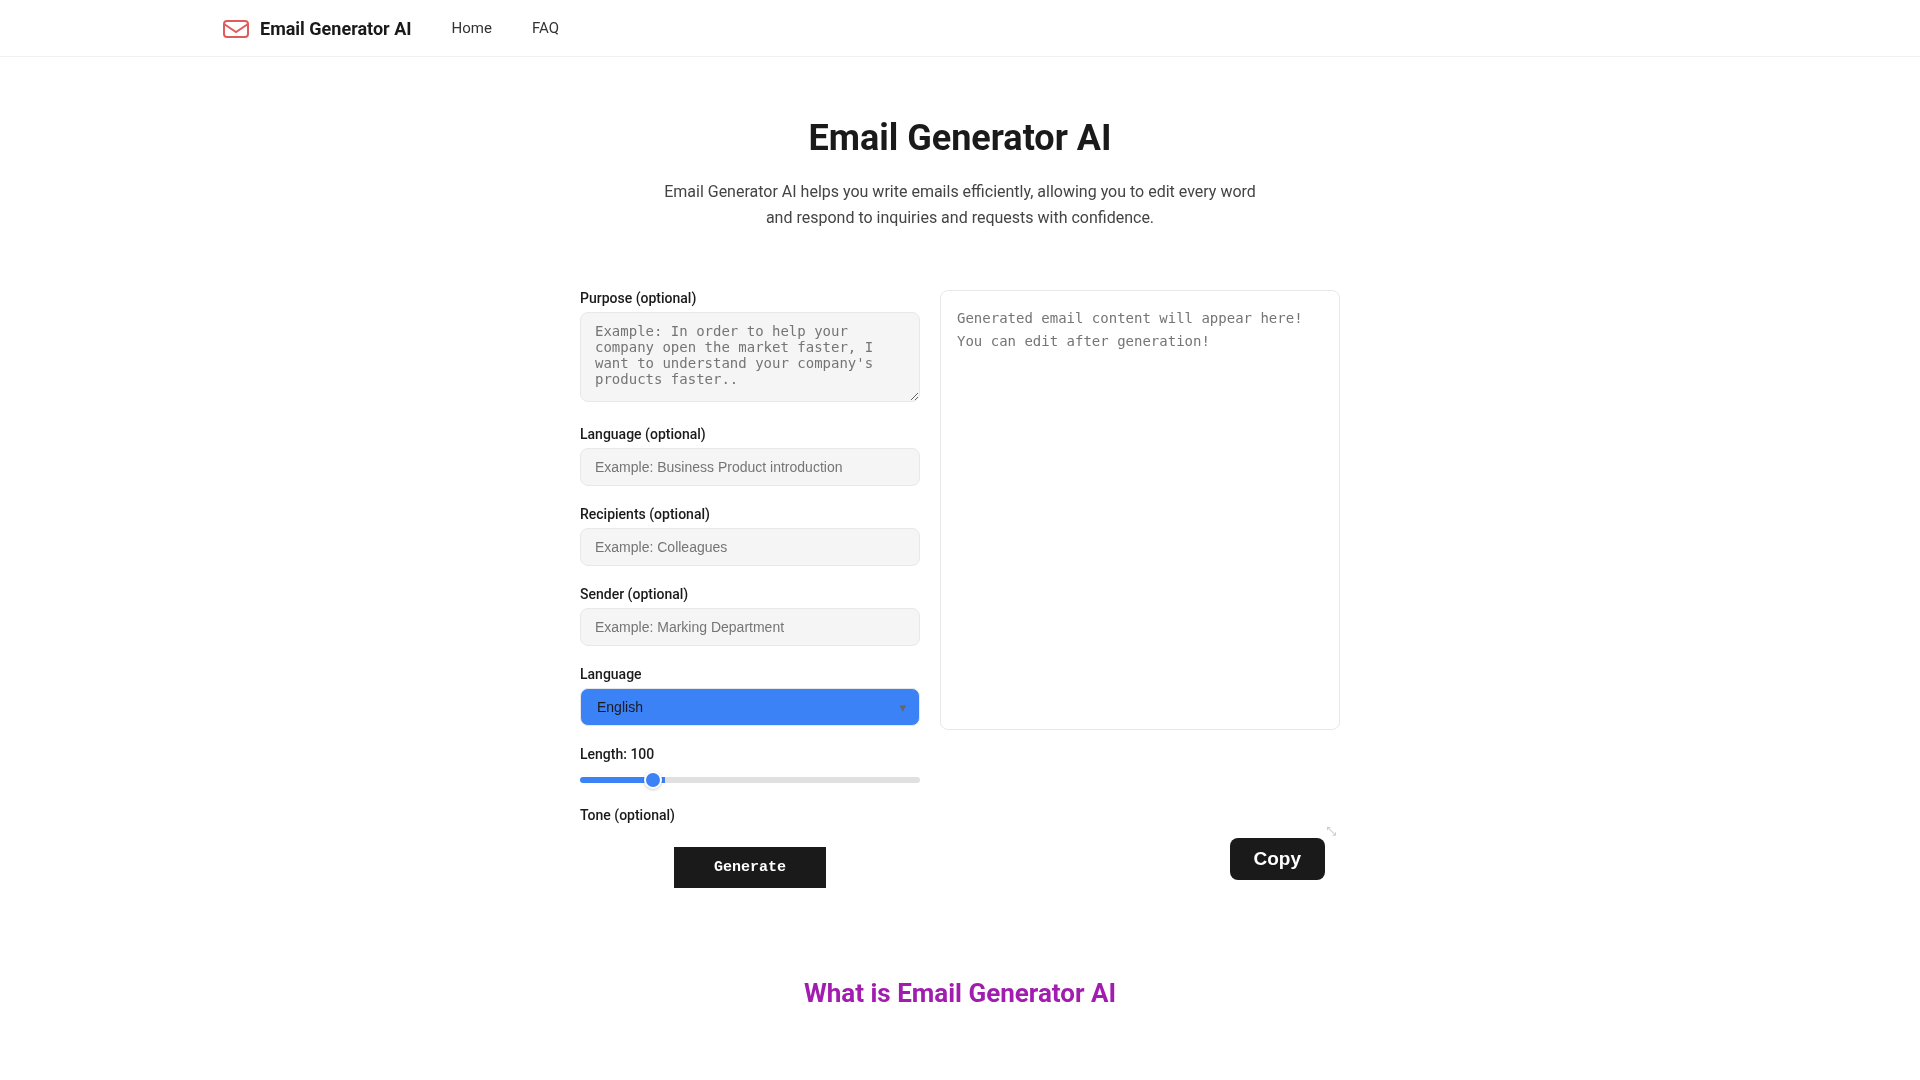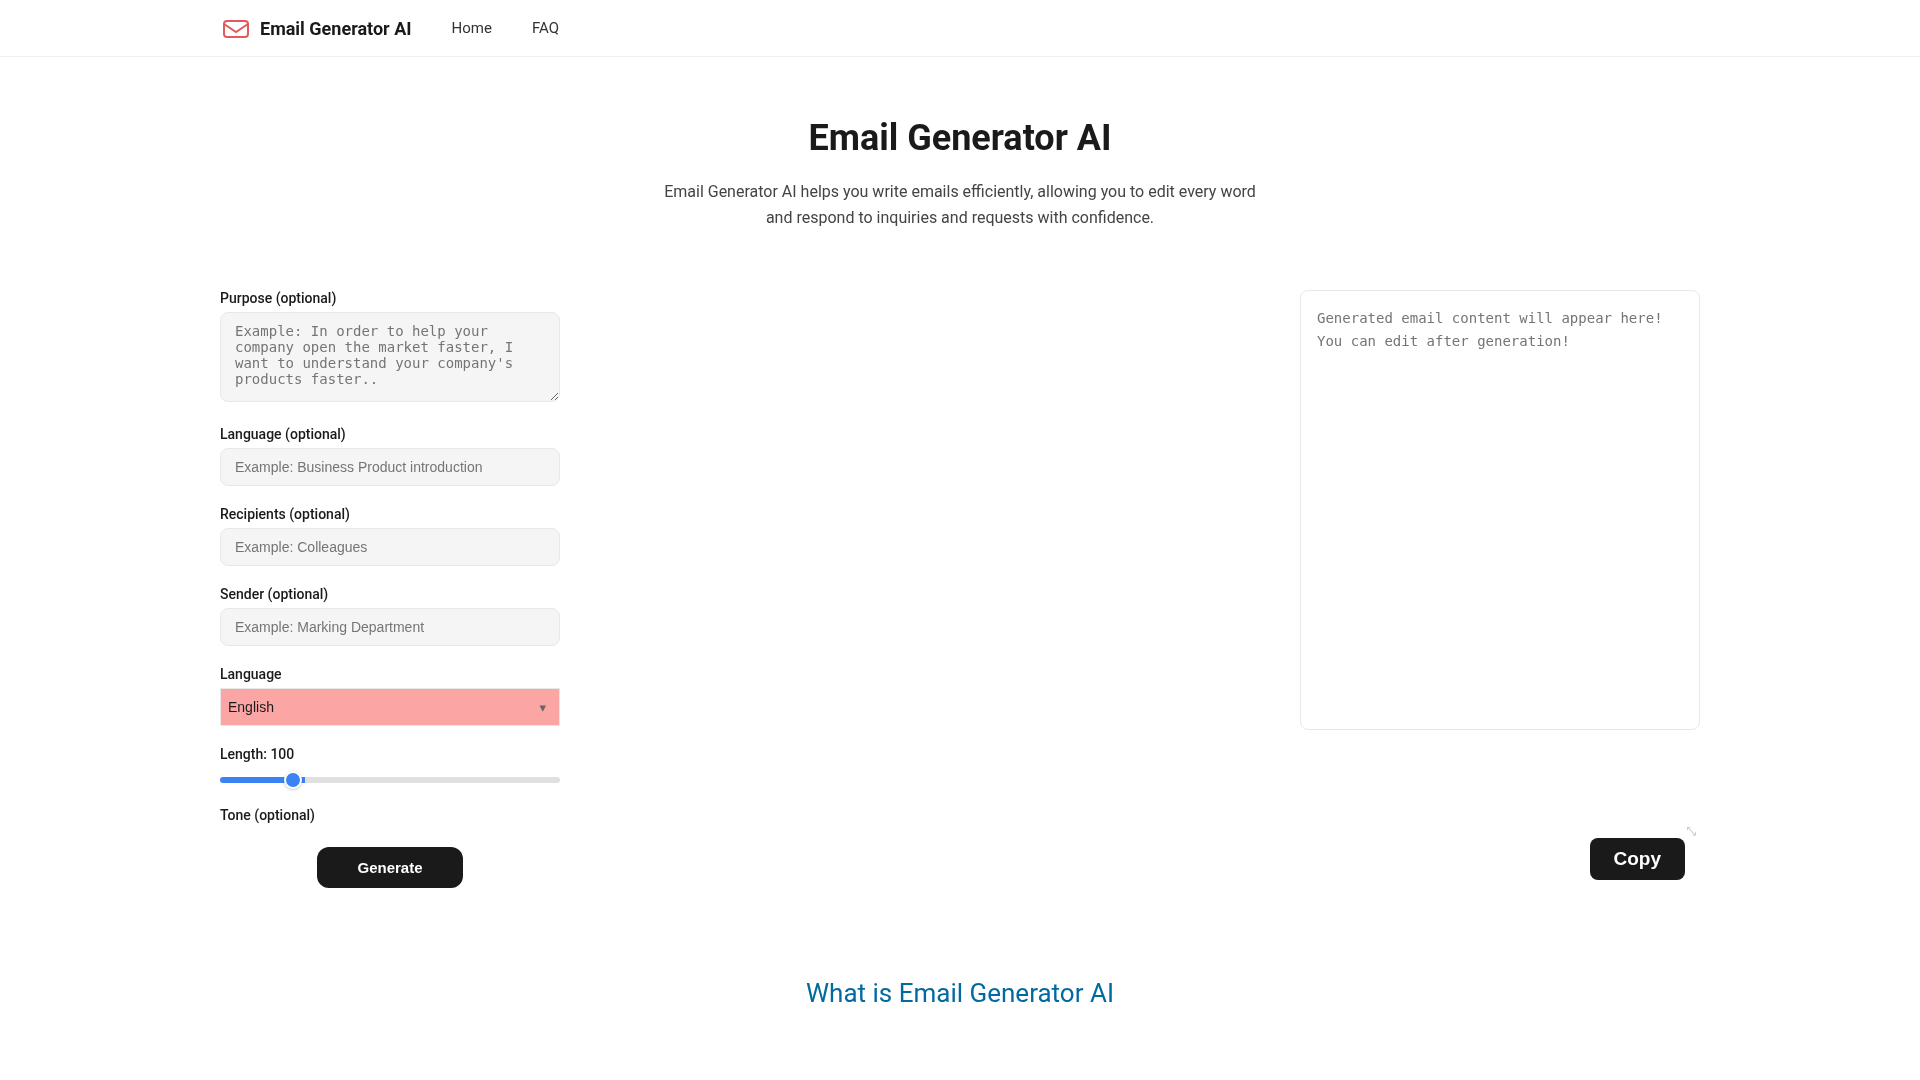--- a/index.html
+++ b/index.html
@@ -61,21 +61,21 @@
       font-size: 16px;
       color: #444;
       max-width: 620px;
       margin: 0 auto;
       line-height: 1.6;
     }
 
     
     .main-content {
       display: flex;
-      justify-content: space-between;
+      justify-content: center;
       gap: 20px;
       padding: 30px 220px;
       max-width: 1920px;
       margin: 0 auto;
     }
 
     
     .left-panel {
       width: 340px;
       flex-shrink: 0;
@@ -103,24 +103,24 @@
     }
     .form-textarea {
       height: 90px;
       resize: vertical;
     }
     .select-wrapper {
       position: relative;
     }
     .form-select {
       width: 100%;
-      background: #fca5a5;
+      background: #3b82f6;
       border: 1px solid #e8e8e8;
-      border-radius: 0;
-      padding: 10px 7px;
+      border-radius: 8px;
+      padding: 10px 16px;
       font-size: 14px;
       color: #1a1a1a;
       outline: none;
       appearance: none;
       cursor: pointer;
     }
     .select-arrow {
       position: absolute;
       right: 14px;
       top: 50%;
@@ -173,25 +173,26 @@
     
     .generate-row {
       display: flex;
       justify-content: center;
       margin-top: 24px;
     }
     .generate-btn {
       background: #1a1a1a;
       color: #fff;
       border: none;
-      border-radius: 12px;
+      border-radius: 0;
       padding: 12px 40px;
       font-size: 15px;
       font-weight: 600;
       cursor: pointer;
+      font-family: Liberation Mono, monospace;
     }
 
     
     .right-panel {
       flex: 1;
       max-width: 400px;
       position: relative;
     }
     .output-area {
       width: 100%;
@@ -228,22 +229,22 @@
       cursor: pointer;
     }
 
     
     .bottom-section {
       text-align: center;
       padding: 60px 20px 40px;
     }
     .bottom-section h2 {
       font-size: 26px;
-      font-weight: 400;
-      color: #0369a1;
+      font-weight: 700;
+      color: #a21caf;
     }
   </style>
 </head>
 <body>
 
 <nav class="navbar">
   <a class="nav-logo">
 
     <svg class="nav-logo-icon" viewBox="0 0 32 32" fill="none" xmlns="http://www.w3.org/2000/svg">
       <rect width="32" height="32" rx="6" fill="#fff"></rect>

